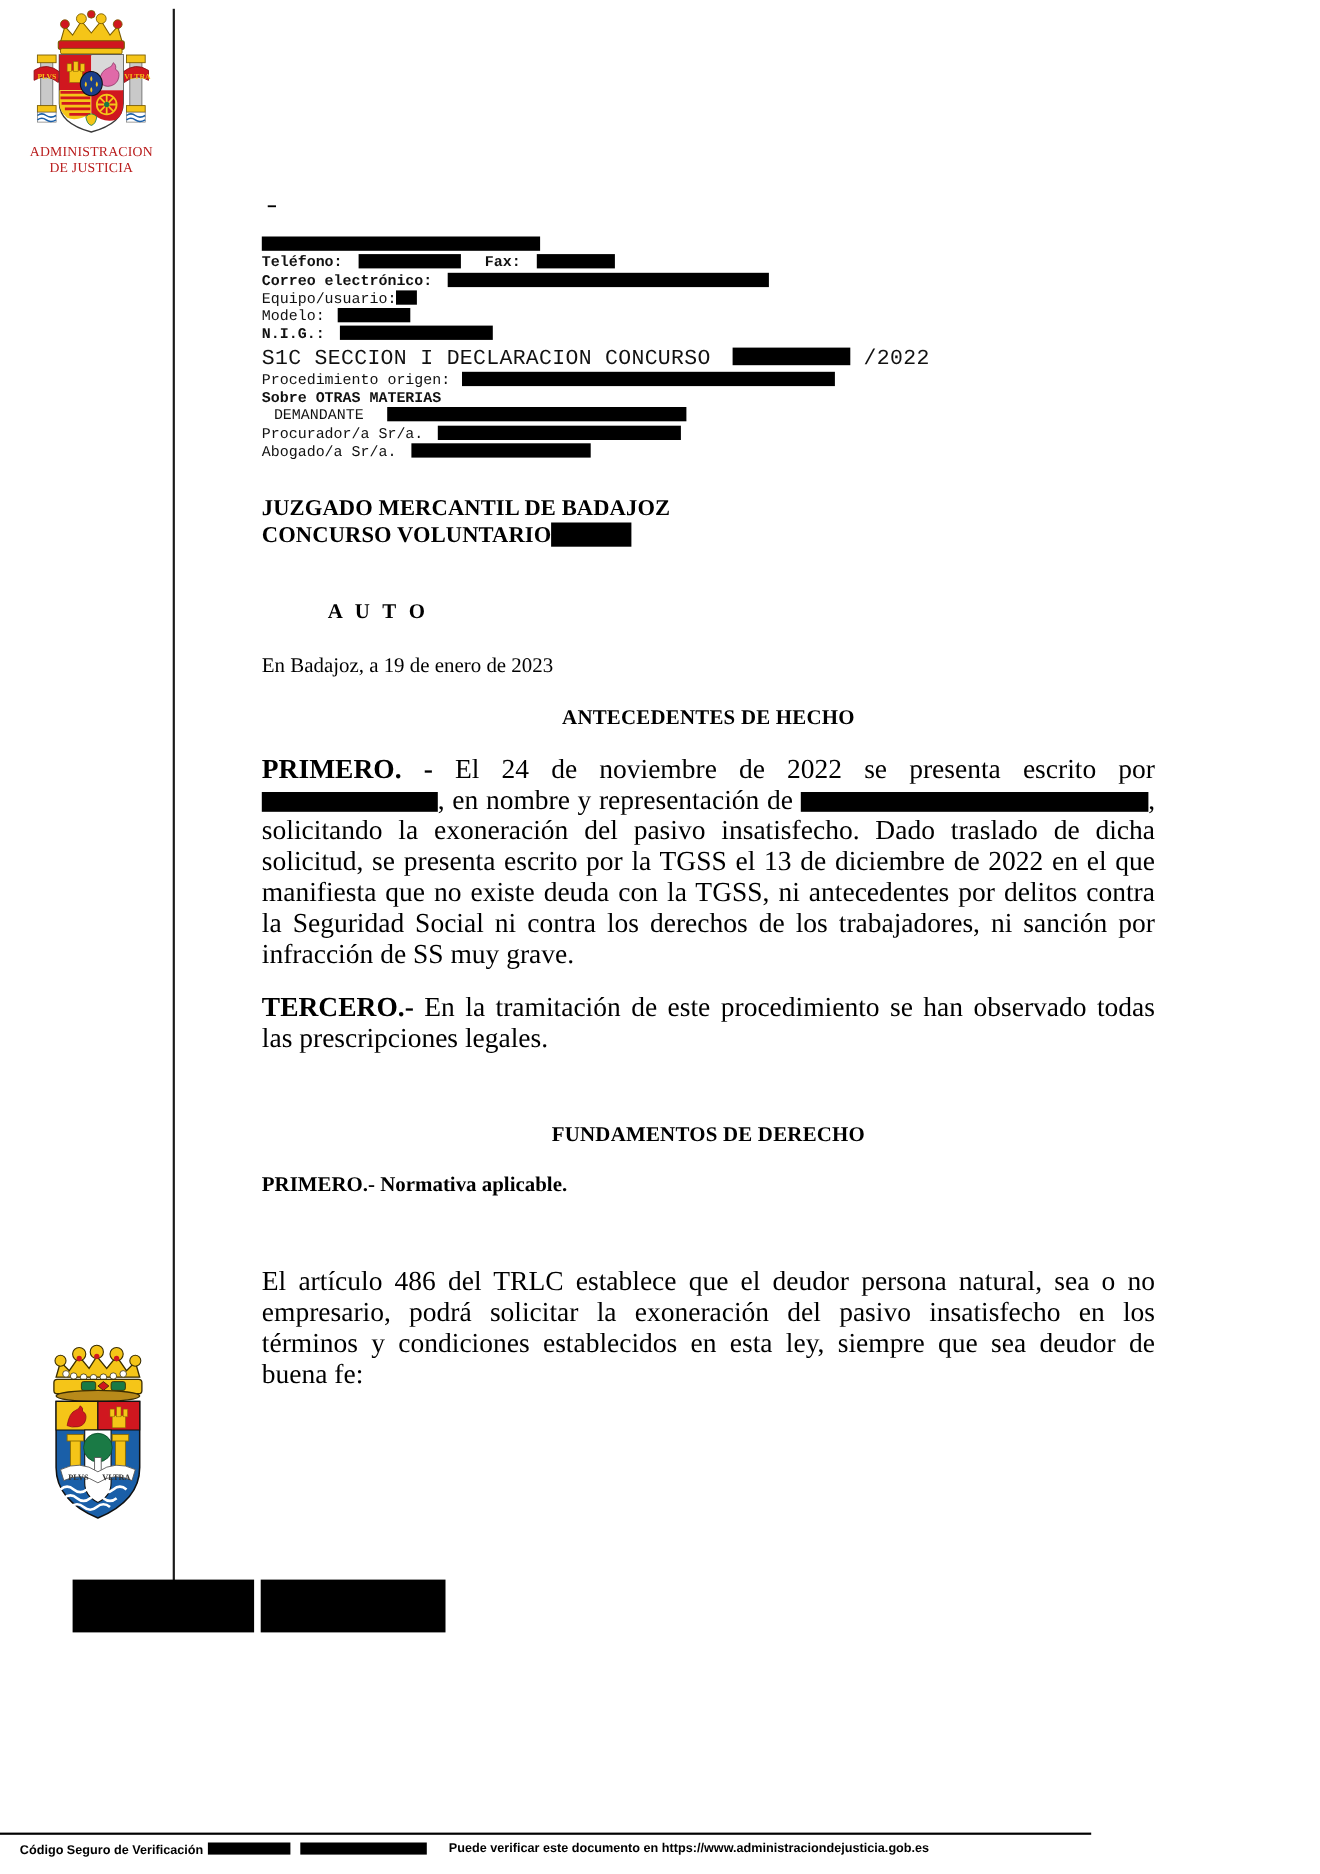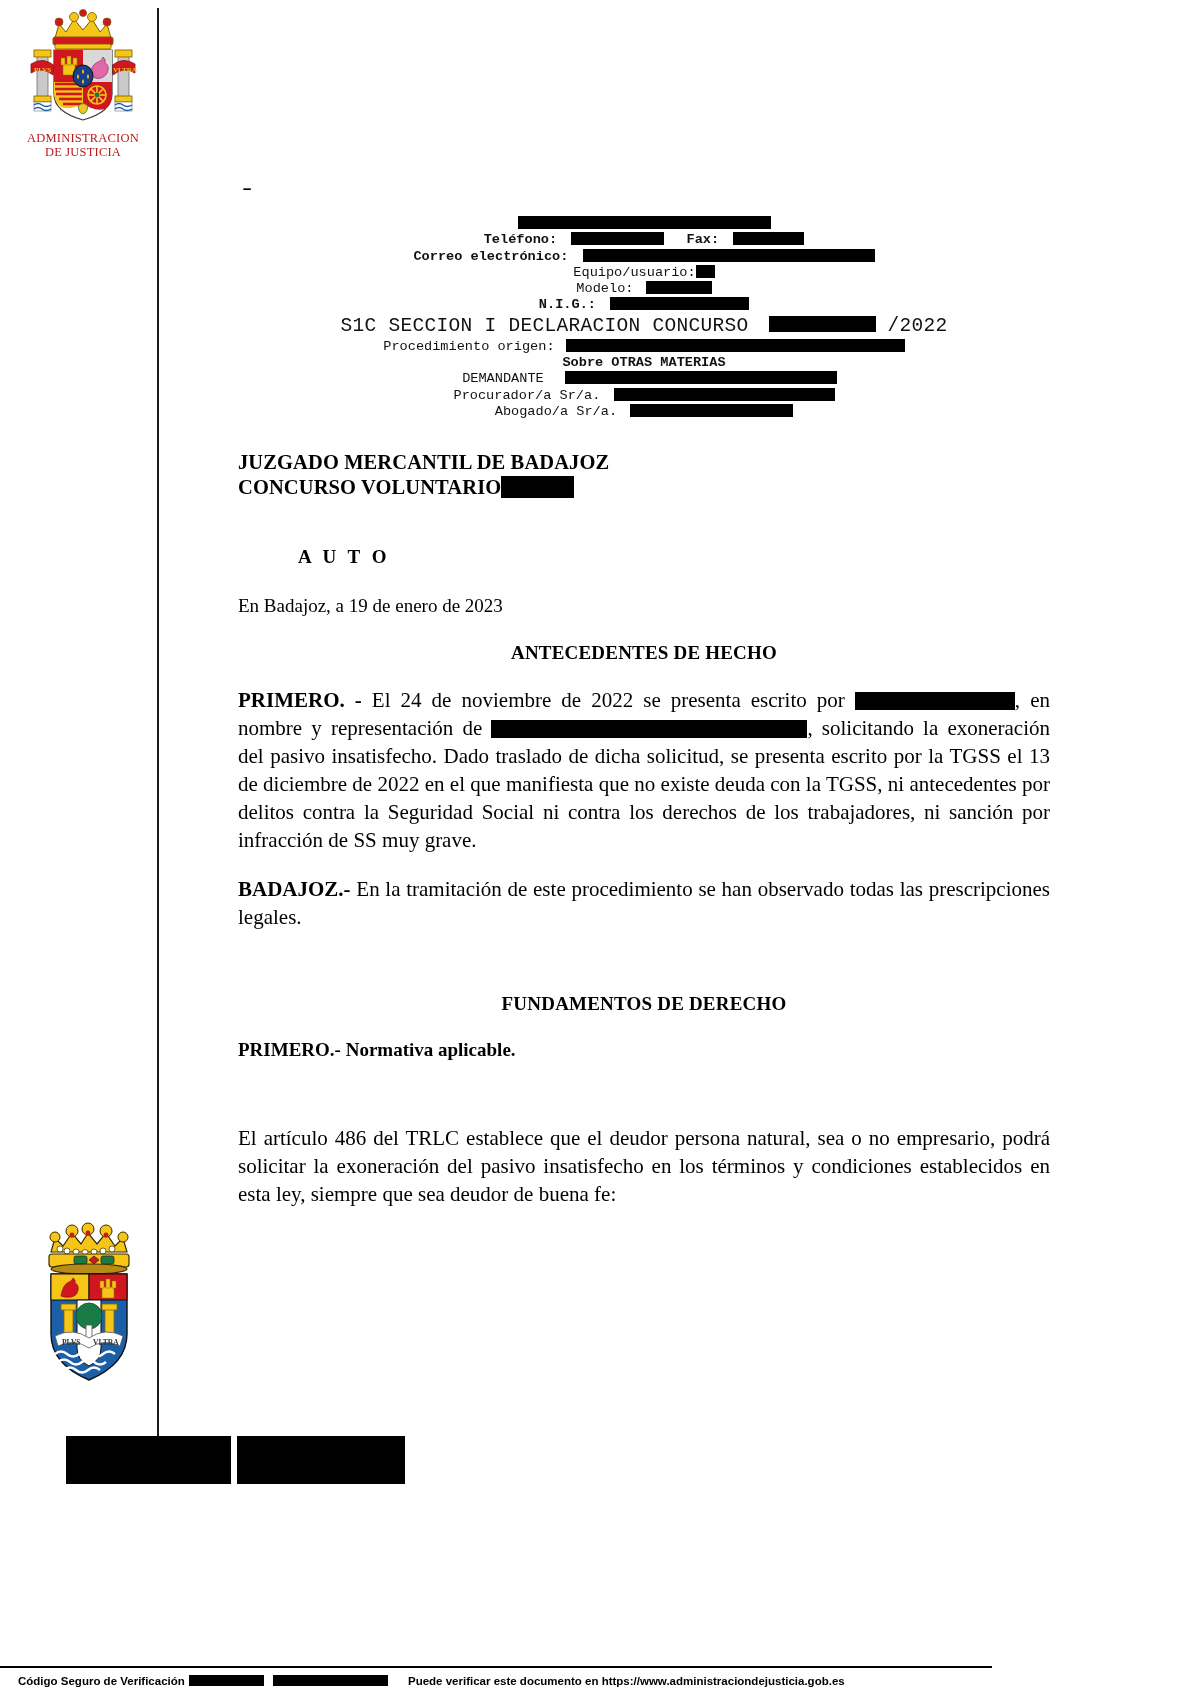--- a/index.html
+++ b/index.html
@@ -73,21 +73,21 @@
   }
 
   
   .meta {
     font-family: "Liberation Mono", "DejaVu Sans Mono", monospace;
     font-size: 13.6px;
     line-height: 16.3px;
     color: #111;
     white-space: nowrap;
   }
-  .meta .row { display: block; height: 16.3px; text-align: center; }
+  .meta .row { display: block; height: 16.3px; }
   .meta .b { font-weight: bold; }
   .meta .big {
     font-size: 19.5px;
     line-height: 25px;
     font-weight: normal;
     letter-spacing: 0.3px;
     height: 25px;
   }
   .meta .indent { padding-left: 11px; }
 
@@ -136,21 +136,21 @@
     text-align: center;
     font-weight: bold;
     font-size: 19px;
     letter-spacing: 0.2px;
   }
   .section-heading.fundamentos { margin-top: 62px; }
 
   
   p.body {
     margin: 21px 0 0 0;
-    font-size: 21px;
+    font-size: 25px;
     line-height: 28px;
     text-align: justify;
     text-justify: inter-word;
   }
   p.body.first { margin-top: 22px; }
   p.body .lbl { font-weight: bold; }
 
   .fd-sub {
     margin-top: 21px;
     font-size: 19px;
@@ -428,21 +428,21 @@
   <div class="place-date">En Badajoz, a 19 de enero de 2023</div>
 
   <div class="section-heading">ANTECEDENTES DE HECHO</div>
 
   <p class="body first">
     <span class="lbl">PRIMERO. -</span><span> El 24 de noviembre de 2022 se presenta escrito por </span><span class="rtext" style="width:160px;"></span><span>, en nombre y representación de </span><span class="rtext" style="width:316px;"></span><span>, solicitando la exoneración del pasivo insatisfecho. Dado traslado de dicha solicitud, se presenta escrito por la TGSS el 13 de diciembre de 2022 en el que manifiesta que no existe deuda con la TGSS, ni antecedentes por delitos contra la Seguridad Social ni contra los derechos de los trabajadores, ni sanción por infracción de SS muy grave.</span>
   </p>
 
 
   <p class="body">
-    <span class="lbl">BADAJOZ.-</span><span> En la tramitación de este procedimiento se han observado todas las prescripciones legales.</span>
+    <span class="lbl">TERCERO.-</span><span> En la tramitación de este procedimiento se han observado todas las prescripciones legales.</span>
   </p>
 
   <div class="section-heading fundamentos">FUNDAMENTOS DE DERECHO</div>
 
   <div class="fd-sub">PRIMERO.- Normativa aplicable.</div>
 
   <p class="body art">El artículo 486 del TRLC establece que el deudor persona natural, sea o no empresario, podrá solicitar la exoneración del pasivo insatisfecho en los términos y condiciones establecidos en esta ley, siempre que sea deudor de buena fe:</p>
 
 </div>
 

